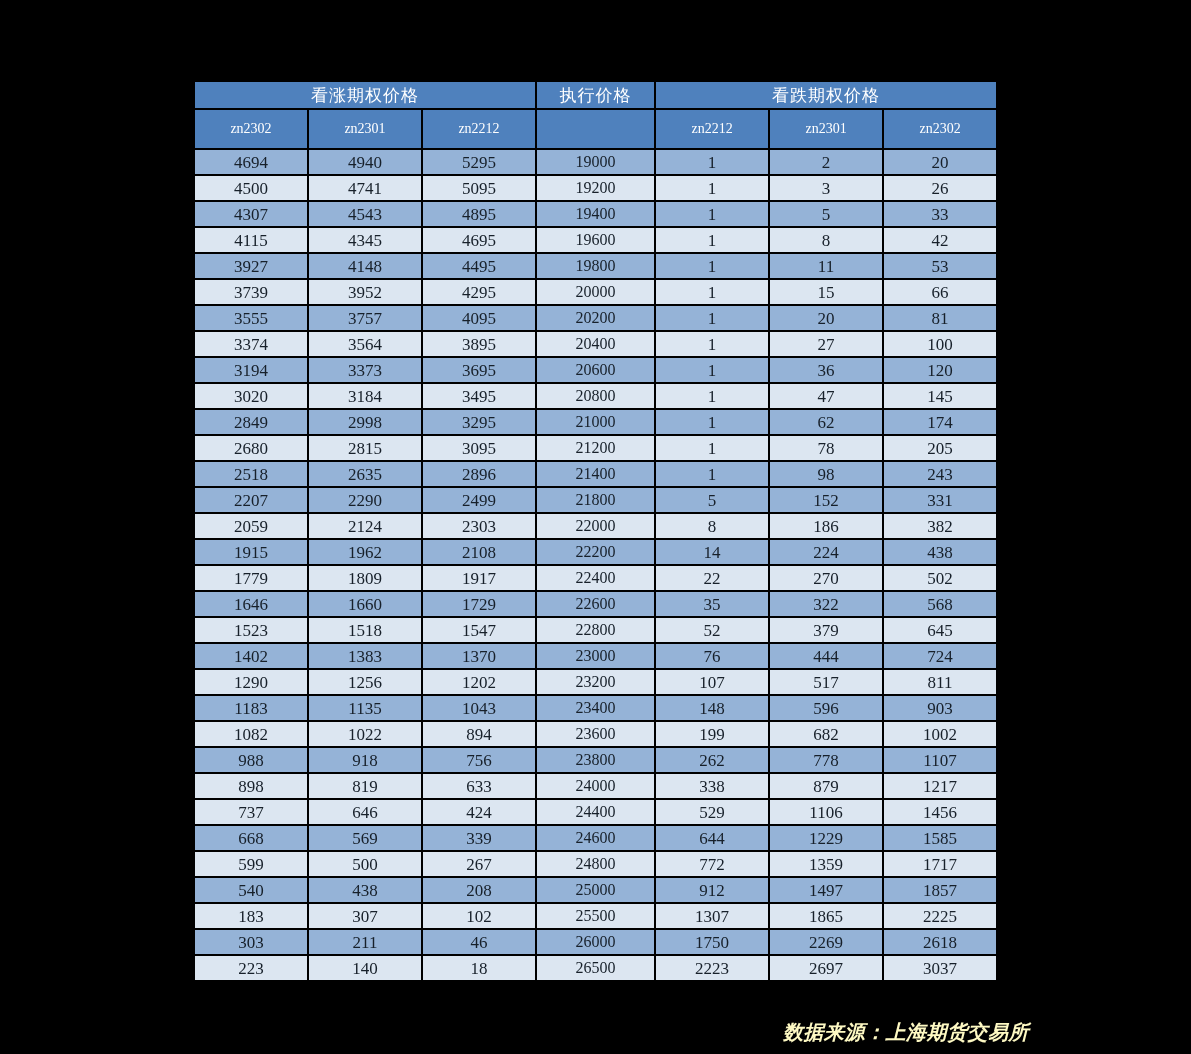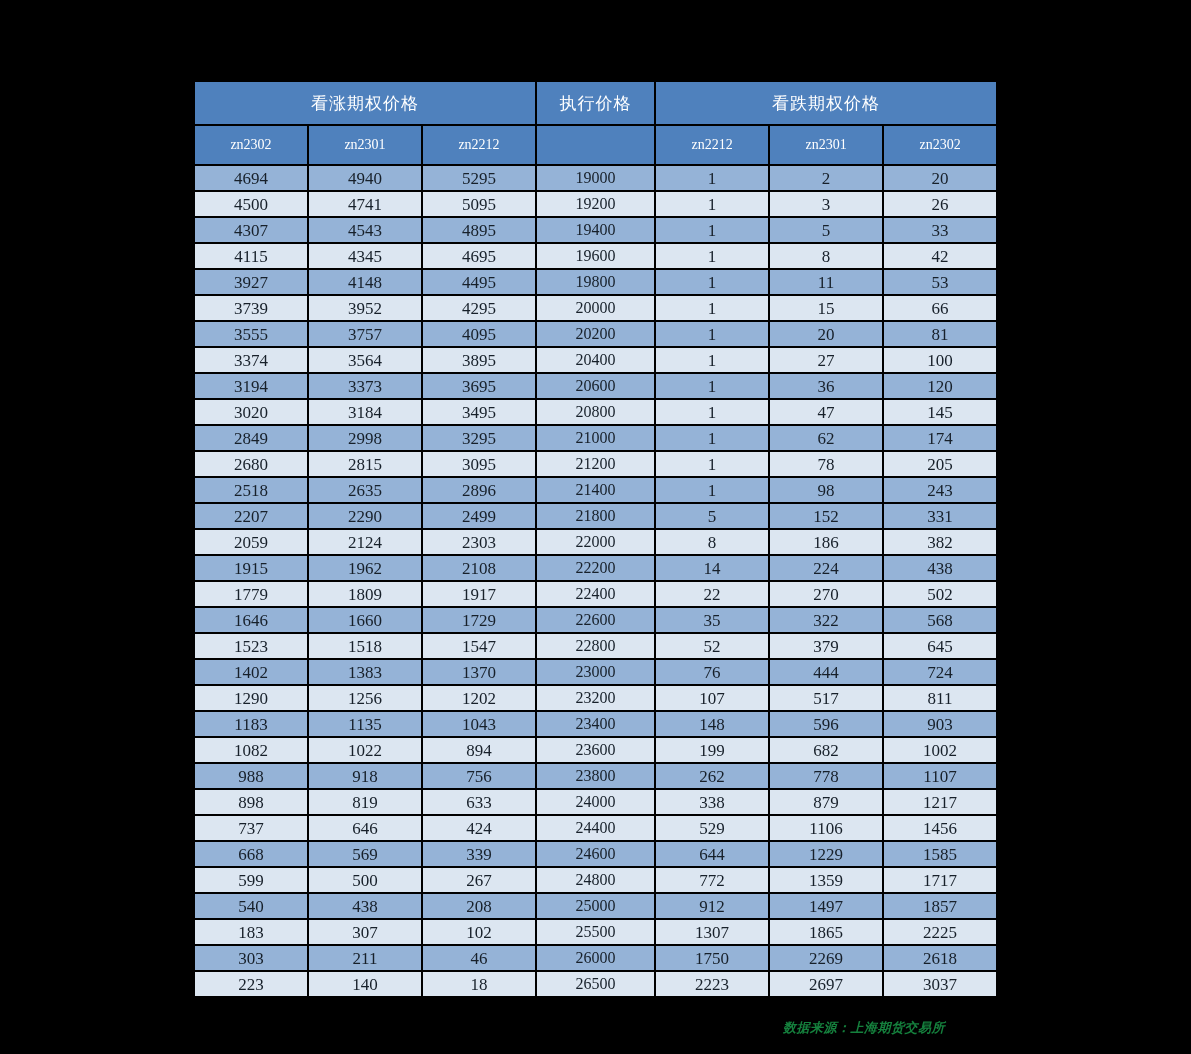--- a/index.html
+++ b/index.html
@@ -33,21 +33,21 @@
     vertical-align: middle;
     font-weight: normal;
     line-height: 1;
     border: none;
   }
 
   
   .group-head {
     background: #4f81bd;
     color: #ffffff;
-    height: 42px;
+    height: 26px;
     font-size: 17px;
     font-family: "DejaVu Sans", "Liberation Sans", sans-serif;
     letter-spacing: 1px;
   }
 
   
   .contract-head {
     background: #4f81bd;
     color: #ffffff;
     height: 38px;
@@ -75,22 +75,22 @@
 
   
   col.c-call  { width: 112px; }
   col.c-strike{ width: 117px; }
   col.c-put   { width: 112px; }
 
   #source-note {
     position: absolute;
     left: 783px;
     top: 1019px;
-    color: #15803d;
-    font-size: 13px;
+    color: #fef9c3;
+    font-size: 20px;
     font-weight: bold;
     font-style: italic;
     font-family: "DejaVu Sans", "Liberation Sans", sans-serif;
     white-space: nowrap;
     letter-spacing: 0.5px;
   }
 </style>
 </head>
 <body>
 

